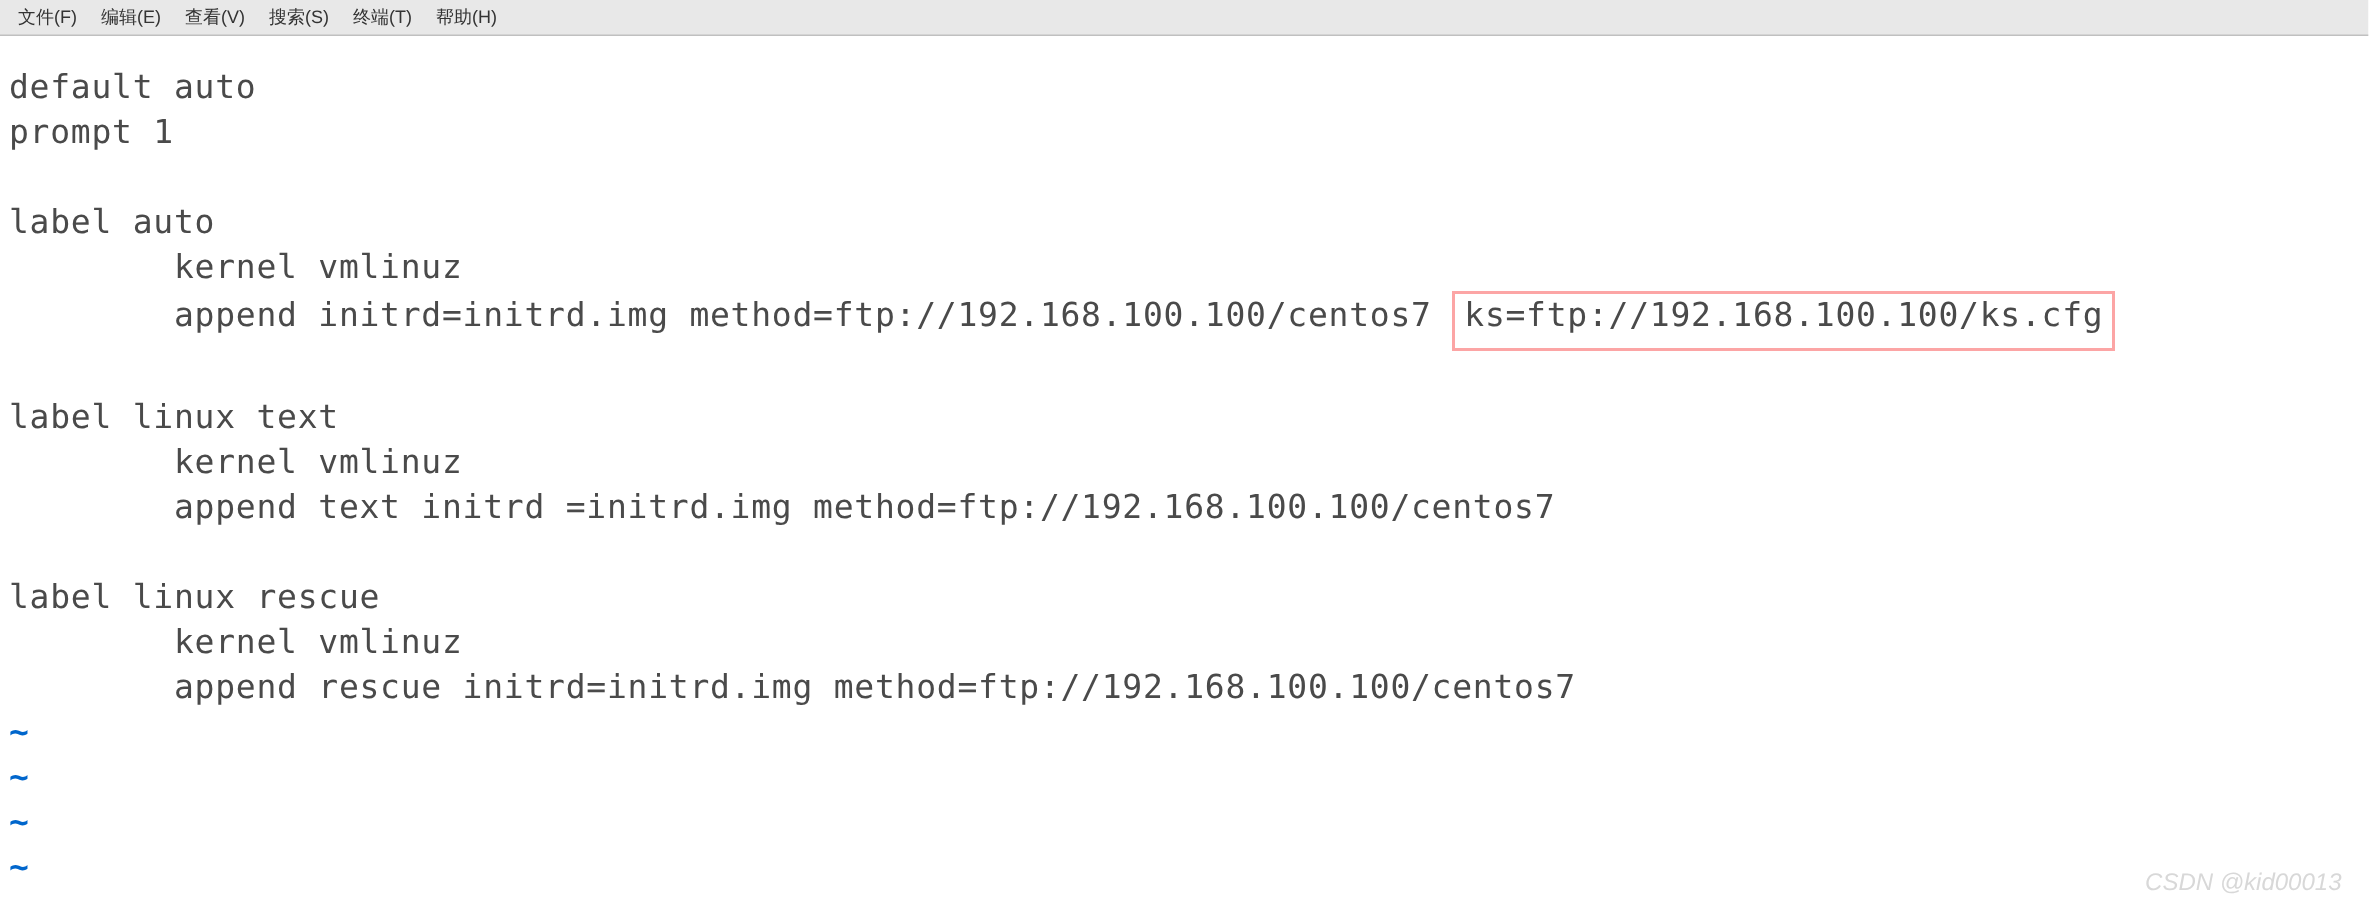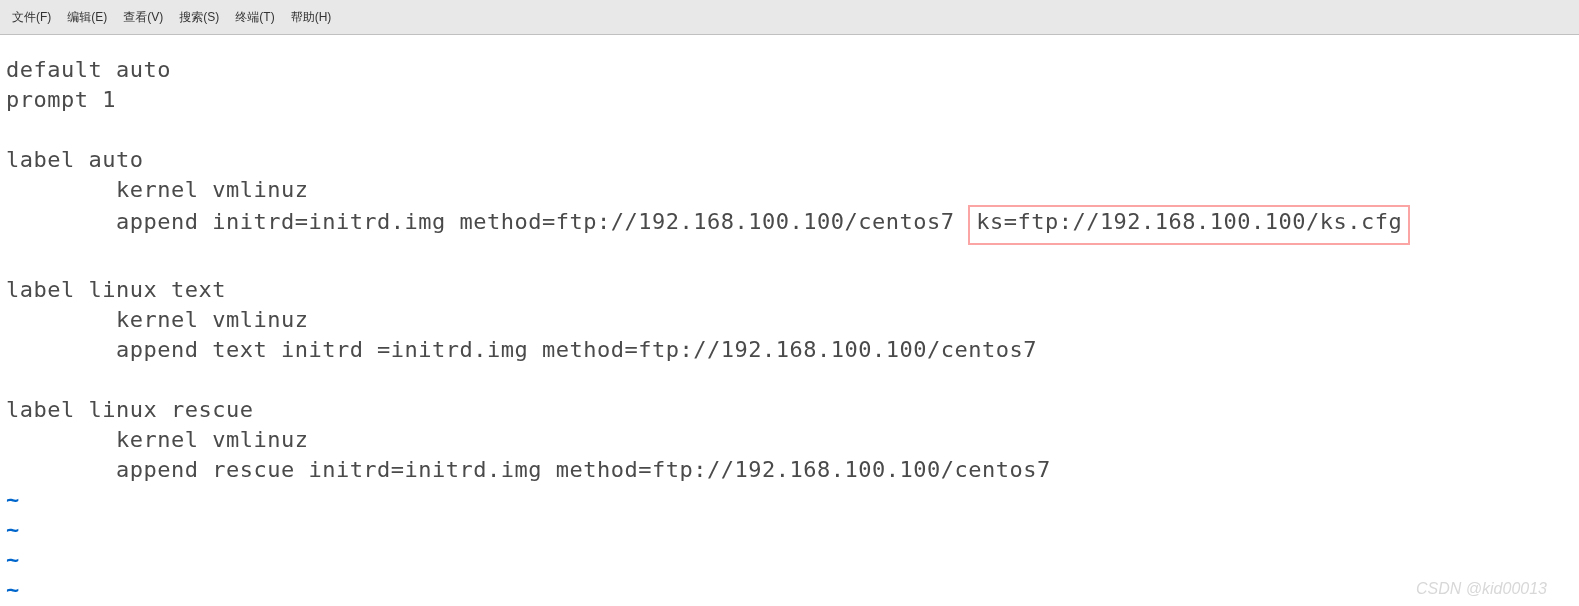--- a/index.html
+++ b/index.html
@@ -11,21 +11,21 @@
       font-family: "DejaVu Sans Mono", "Consolas", monospace;
       background: #ffffff;
       width: 1579px;
       height: 606px;
       overflow: hidden;
       position: relative;
     }
     .menubar {
       background: #e8e8e8;
       border-bottom: 1px solid #c0c0c0;
-      height: 35px;
+      height: 24px;
       display: flex;
       align-items: center;
       padding-left: 4px;
       font-family: "Microsoft YaHei", "SimSun", sans-serif;
       font-size: 12px;
       color: #333;
     }
     .menu-item {
       padding: 2px 8px;
       cursor: pointer;
@@ -49,21 +49,21 @@
     }
     .highlight-box {
       display: inline-block;
       border: 2px solid #fca5a5;
       padding: 0 6px 6px 6px;
       margin-left: 0px;
     }
     .watermark {
       position: absolute;
       bottom: 8px;
-      right: 32px;
+      right: 18px;
       color: #d8d8d8;
       font-family: sans-serif;
       font-size: 16px;
       font-style: italic;
     }
   </style>
 </head>
 <body>
 
 <div class="menubar">

